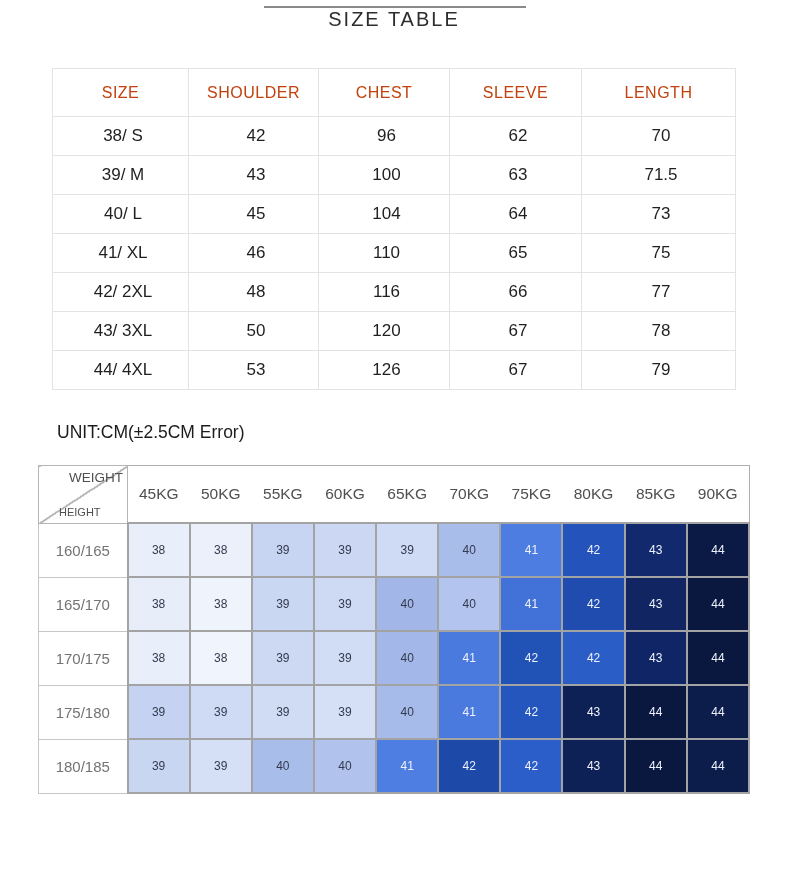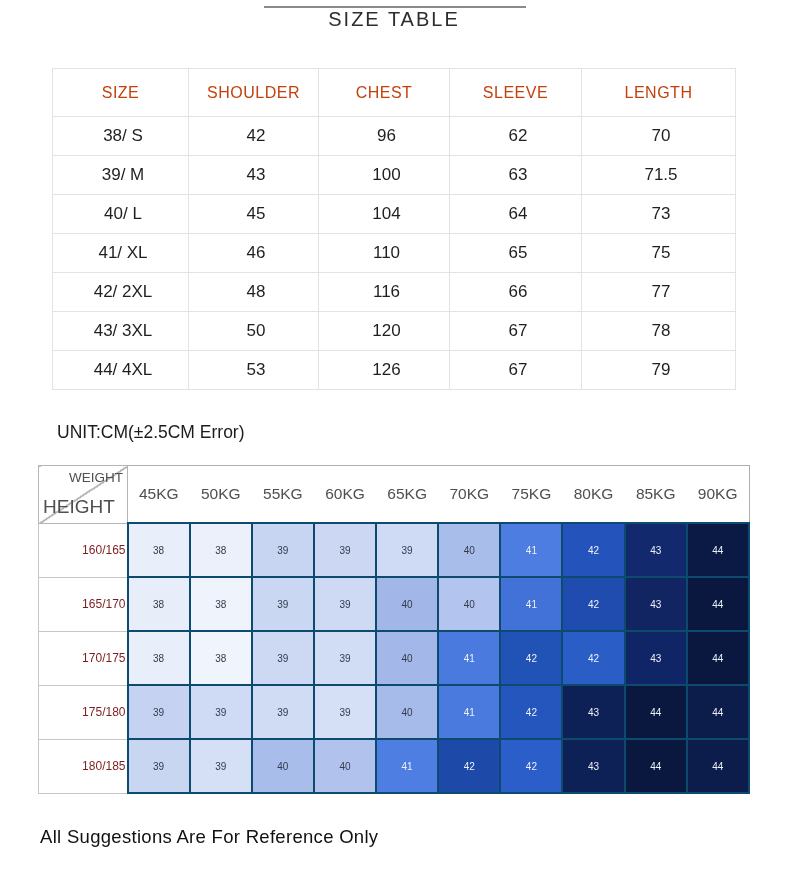--- a/index.html
+++ b/index.html
@@ -59,32 +59,32 @@
   }
   .fit-matrix th.corner{
     width:86px;height:54px;position:relative;
     border:1px solid #b5b5b5;background:#fff;
     background-image:linear-gradient(to bottom right,
       transparent calc(50% - 0.7px),#9a9a9a calc(50% - 0.7px),
       #9a9a9a calc(50% + 0.7px),transparent calc(50% + 0.7px));
     font-weight:400;
   }
   .fit-matrix .cw{position:absolute;top:4px;right:4px;font-size:13.5px;color:#4f4f4f;}
-  .fit-matrix .ch{position:absolute;bottom:5px;left:4px;font-size:19px;color:#4f4f4f;}
+  .fit-matrix .ch{position:absolute;bottom:5px;left:20px;font-size:11px;color:#4f4f4f;}
   .fit-matrix thead th.kg{
     height:54px;font-size:15.5px;font-weight:400;color:#4f4f4f;
     text-align:center;border:none;background:#fff;
   }
   .fit-matrix tbody th.hlabel{
-    height:50px;font-size:12px;font-weight:400;color:#7f1d1d;
-    text-align:right;border:1px solid #c6c6c6;background:#fff;
+    height:50px;font-size:15px;font-weight:400;color:#737373;
+    text-align:center;border:1px solid #c6c6c6;background:#fff;
   }
   .fit-matrix td.cell{
     height:50px;text-align:center;vertical-align:middle;
-    font-size:10px;border:2px solid #0c4a6e;
+    font-size:12px;border:2px solid #a3a3a3;
   }
 
   
   .footer-note{
     margin:32px 0 0 40px;font-size:18.5px;color:#111;letter-spacing:0.3px;
   }
 </style>
 </head>
 <body>
 
@@ -244,15 +244,14 @@
           <td class="cell" style="background: rgb(78, 126, 225); color: rgb(238, 242, 251);">41</td>
           <td class="cell" style="background: rgb(29, 73, 169); color: rgb(238, 242, 251);">42</td>
           <td class="cell" style="background: rgb(44, 94, 201); color: rgb(238, 242, 251);">42</td>
           <td class="cell" style="background: rgb(14, 33, 86); color: rgb(238, 242, 251);">43</td>
           <td class="cell" style="background: rgb(10, 24, 64); color: rgb(238, 242, 251);">44</td>
           <td class="cell" style="background: rgb(12, 29, 75); color: rgb(238, 242, 251);">44</td>
         </tr>
       </tbody>
   </table>
 
-  <p class="footer-note">All Suggestions Are For Reference Only</p>
 
 </div>
 
 </body></html>

